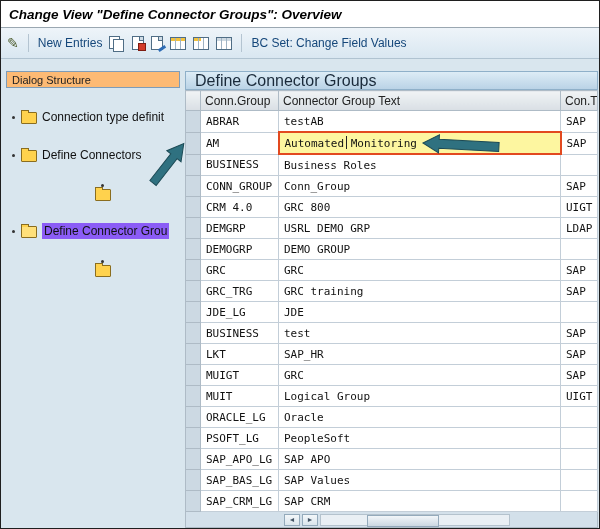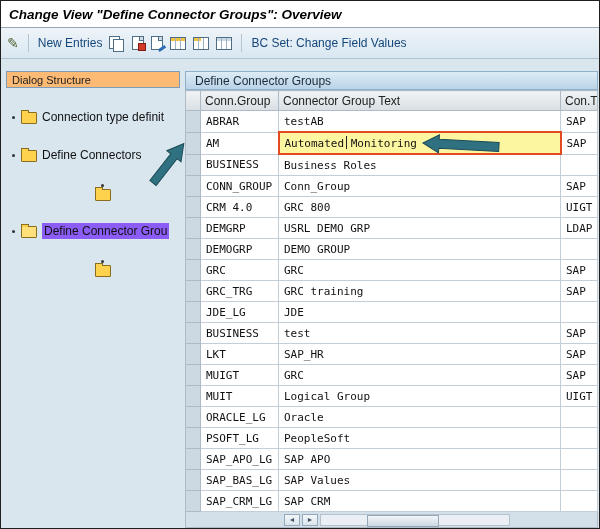--- a/index.html
+++ b/index.html
@@ -41,21 +41,21 @@
   .bullet{width:3px;height:3px;background:#333;border-radius:50%;margin-right:6px;flex:none;}
   .folder{width:14px;height:10px;background:#ffd24d;border:1px solid #8a6d1f;border-radius:1px;position:relative;margin-right:5px;flex:none;margin-top:2px;}
   .folder::before{content:'';position:absolute;top:-3px;left:-1px;width:6px;height:2px;background:#ffd24d;border:1px solid #8a6d1f;border-bottom:none;}
   .folder.open{background:#ffe07a;}
   .tree-label{overflow:hidden;white-space:nowrap;color:#111;}
   .tree-item.selected .tree-label{background:#8b5cf6;padding:1px 2px;}
 
   
   .right{position:absolute;left:184px;top:70px;right:1px;bottom:1px;}
   .tbl-title{height:19px;background:linear-gradient(#ddecf6,#bad3e6);border:1px solid #8fb0c9;
-    font-size:12px;color:#1a2a3a;display:flex;align-items:center;padding:0 9px;box-sizing:border-box;}
+    font-size:16px;color:#1a2a3a;display:flex;align-items:center;padding:0 9px;box-sizing:border-box;}
   table{border-collapse:collapse;width:100%;table-layout:fixed;background:#fff;}
   col.c-sel{width:15px;} col.c-grp{width:78px;} col.c-txt{width:282px;}
   th{height:19px;background:linear-gradient(#f0f3f5,#d9dfe4);border:1px solid #aebbc6;
     font-size:12px;font-weight:normal;color:#222;text-align:left;padding:0 4px;
     white-space:nowrap;overflow:hidden;}
   td{height:20px;border:1px solid #c3ced8;font-family:"DejaVu Sans Mono",monospace;font-size:11px;
     padding:0 5px;color:#111;white-space:nowrap;overflow:hidden;background:#fff;}
   td.sel{background:#ccd9e3;border-color:#aebbc6;padding:0;}
   td.txt.hl{background:#fdf6a0;border:2px solid #e2491f;position:relative;}
   .caret{position:absolute;left:66px;top:3px;width:1px;height:13px;background:#222;}

